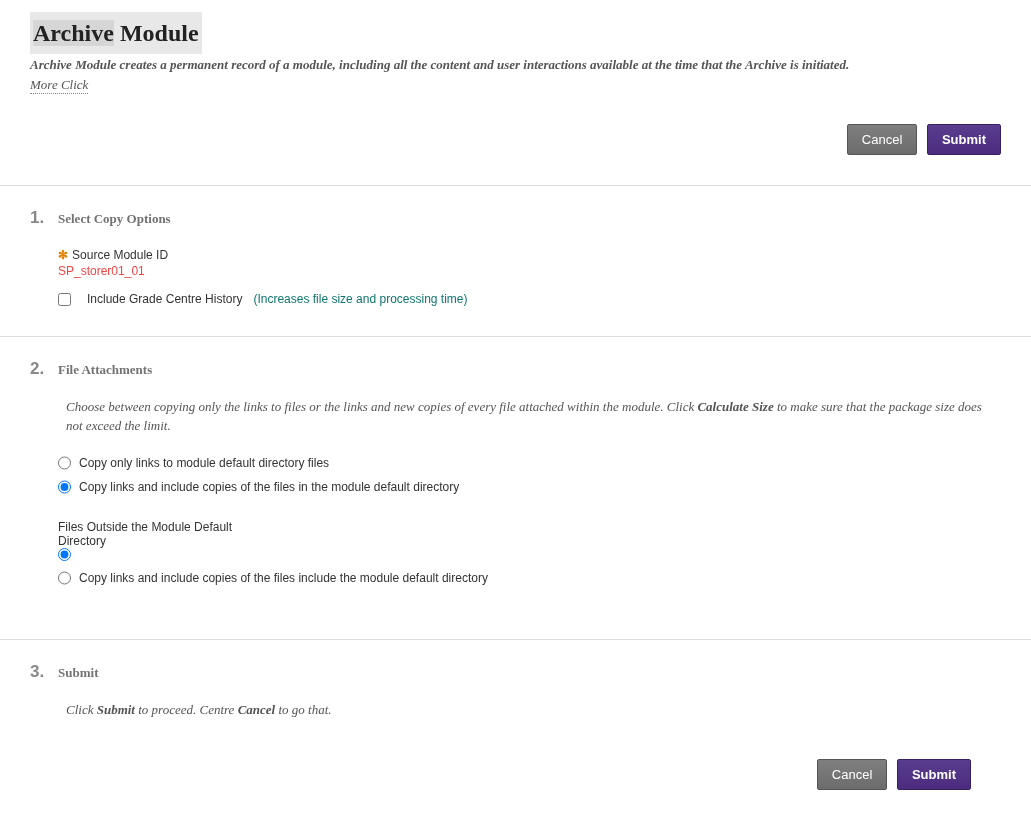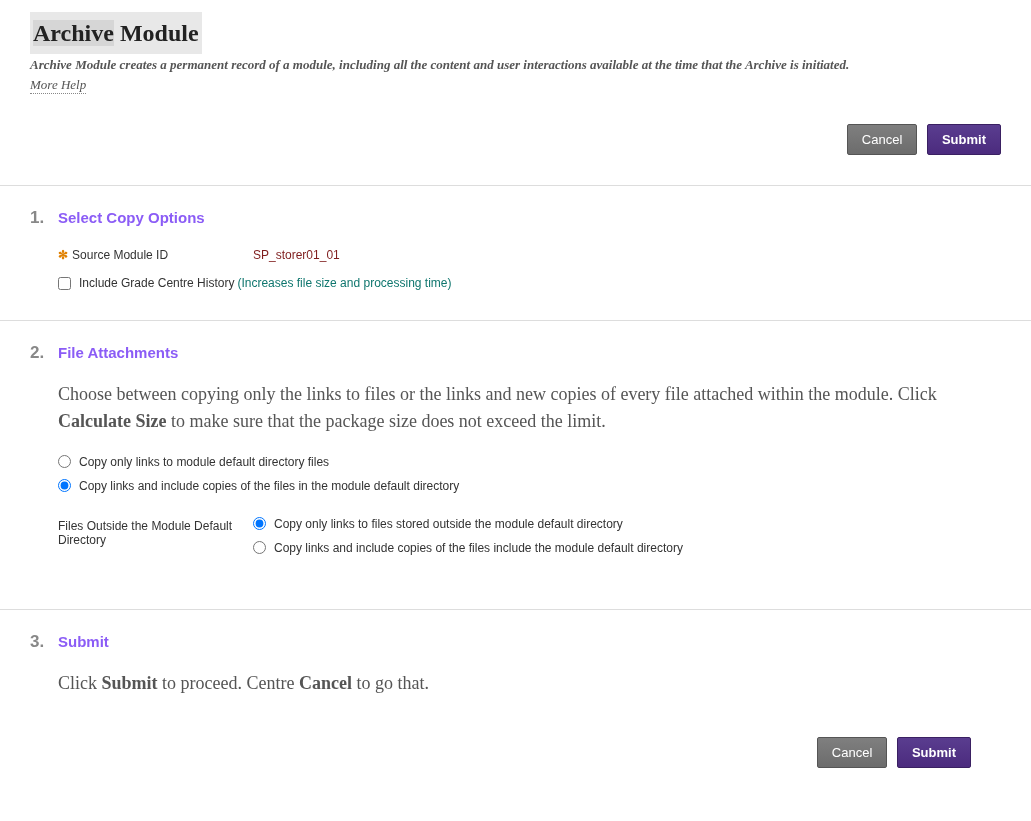--- a/index.html
+++ b/index.html
@@ -76,75 +76,79 @@
     align-items: baseline;
     margin-bottom: 18px;
   }
   .section-num {
     color: #888;
     font-size: 17px;
     font-weight: bold;
     width: 28px;
   }
   .section-title {
-    color: #8b5cf6;
-    font-size: 15px;
-    font-weight: bold;
+    color: #737373;
+    font-size: 13px;
+    font-weight: bold;
+    font-family: Liberation Serif, serif;
   }
   .section-body {
     margin-left: 28px;
   }
   .section-desc {
     font-family: Georgia, serif;
+    font-style: italic;
     color: #555;
-    font-size: 18px;
+    font-size: 13px;
     line-height: 1.5;
     margin-bottom: 20px;
+    margin-left: 8px;
   }
   .section-desc .bold {
     font-weight: bold;
   }
   .field-row {
     display: flex;
     margin-bottom: 14px;
     font-size: 12px;
     color: #333;
+    flex-direction: column;
   }
   .field-label {
     width: 195px;
     flex-shrink: 0;
     color: #333;
     padding-top: 2px;
   }
   .field-label .req {
     color: #e08000;
     font-weight: bold;
     margin-right: 4px;
   }
   .field-value {
-    color: #7f1d1d;
+    color: #ef4444;
     padding-top: 2px;
   }
   .field-options {
     flex: 1;
   }
   .radio-row {
     display: flex;
-    align-items: center;
     margin-bottom: 10px;
     font-size: 12px;
   }
   .radio-row input[type=radio] {
     margin-right: 8px;
   }
   .checkbox-row {
     display: flex;
     align-items: flex-end;
     font-size: 12px;
     margin-top: 6px;
+    gap: 8px;
   }
   .checkbox-row input[type=checkbox] {
     margin-right: 8px;
   }
   .checkbox-row .hint {
     color: #0f766e;
     margin-left: 3px;
   }
   .small-btn {
     background: linear-gradient(#f8f8f8, #e5e5e5);
@@ -160,21 +164,21 @@
     text-align: right;
     padding: 20px 30px 30px 0;
   }
 </style>
 </head>
 <body>
 
 <div class="page-header">
   <span class="page-title"><span class="highlight">Archive</span><span> Module</span></span>
   <div class="page-desc">Archive Module creates a permanent record of a module, including all the content and user interactions available at the time that the Archive is initiated.</div>
-  <span class="more-help">More Help</span>
+  <span class="more-help">More Click</span>
 </div>
 
 <div class="button-bar">
   <button class="btn btn-cancel">Cancel</button>
   <button class="btn btn-submit">Submit</button>
 </div>
 
 <div class="section">
   <div class="section-header">
     <span class="section-num">1.</span>
@@ -216,21 +220,20 @@
           <span>Copy links and include copies of the files in the module default directory</span>
         </div>
       </div>
     </div>
 
     <div class="field-row">
       <div class="field-label">Files Outside the Module Default Directory</div>
       <div class="field-options">
         <div class="radio-row">
           <input type="radio" name="outdir" checked="" style="">
-          <span>Copy only links to files stored outside the module default directory</span>
         </div>
         <div class="radio-row">
           <input type="radio" name="outdir" style="">
           <span>Copy links and include copies of the files include the module default directory</span>
         </div>
       </div>
     </div>
 
   </div>
 </div>

